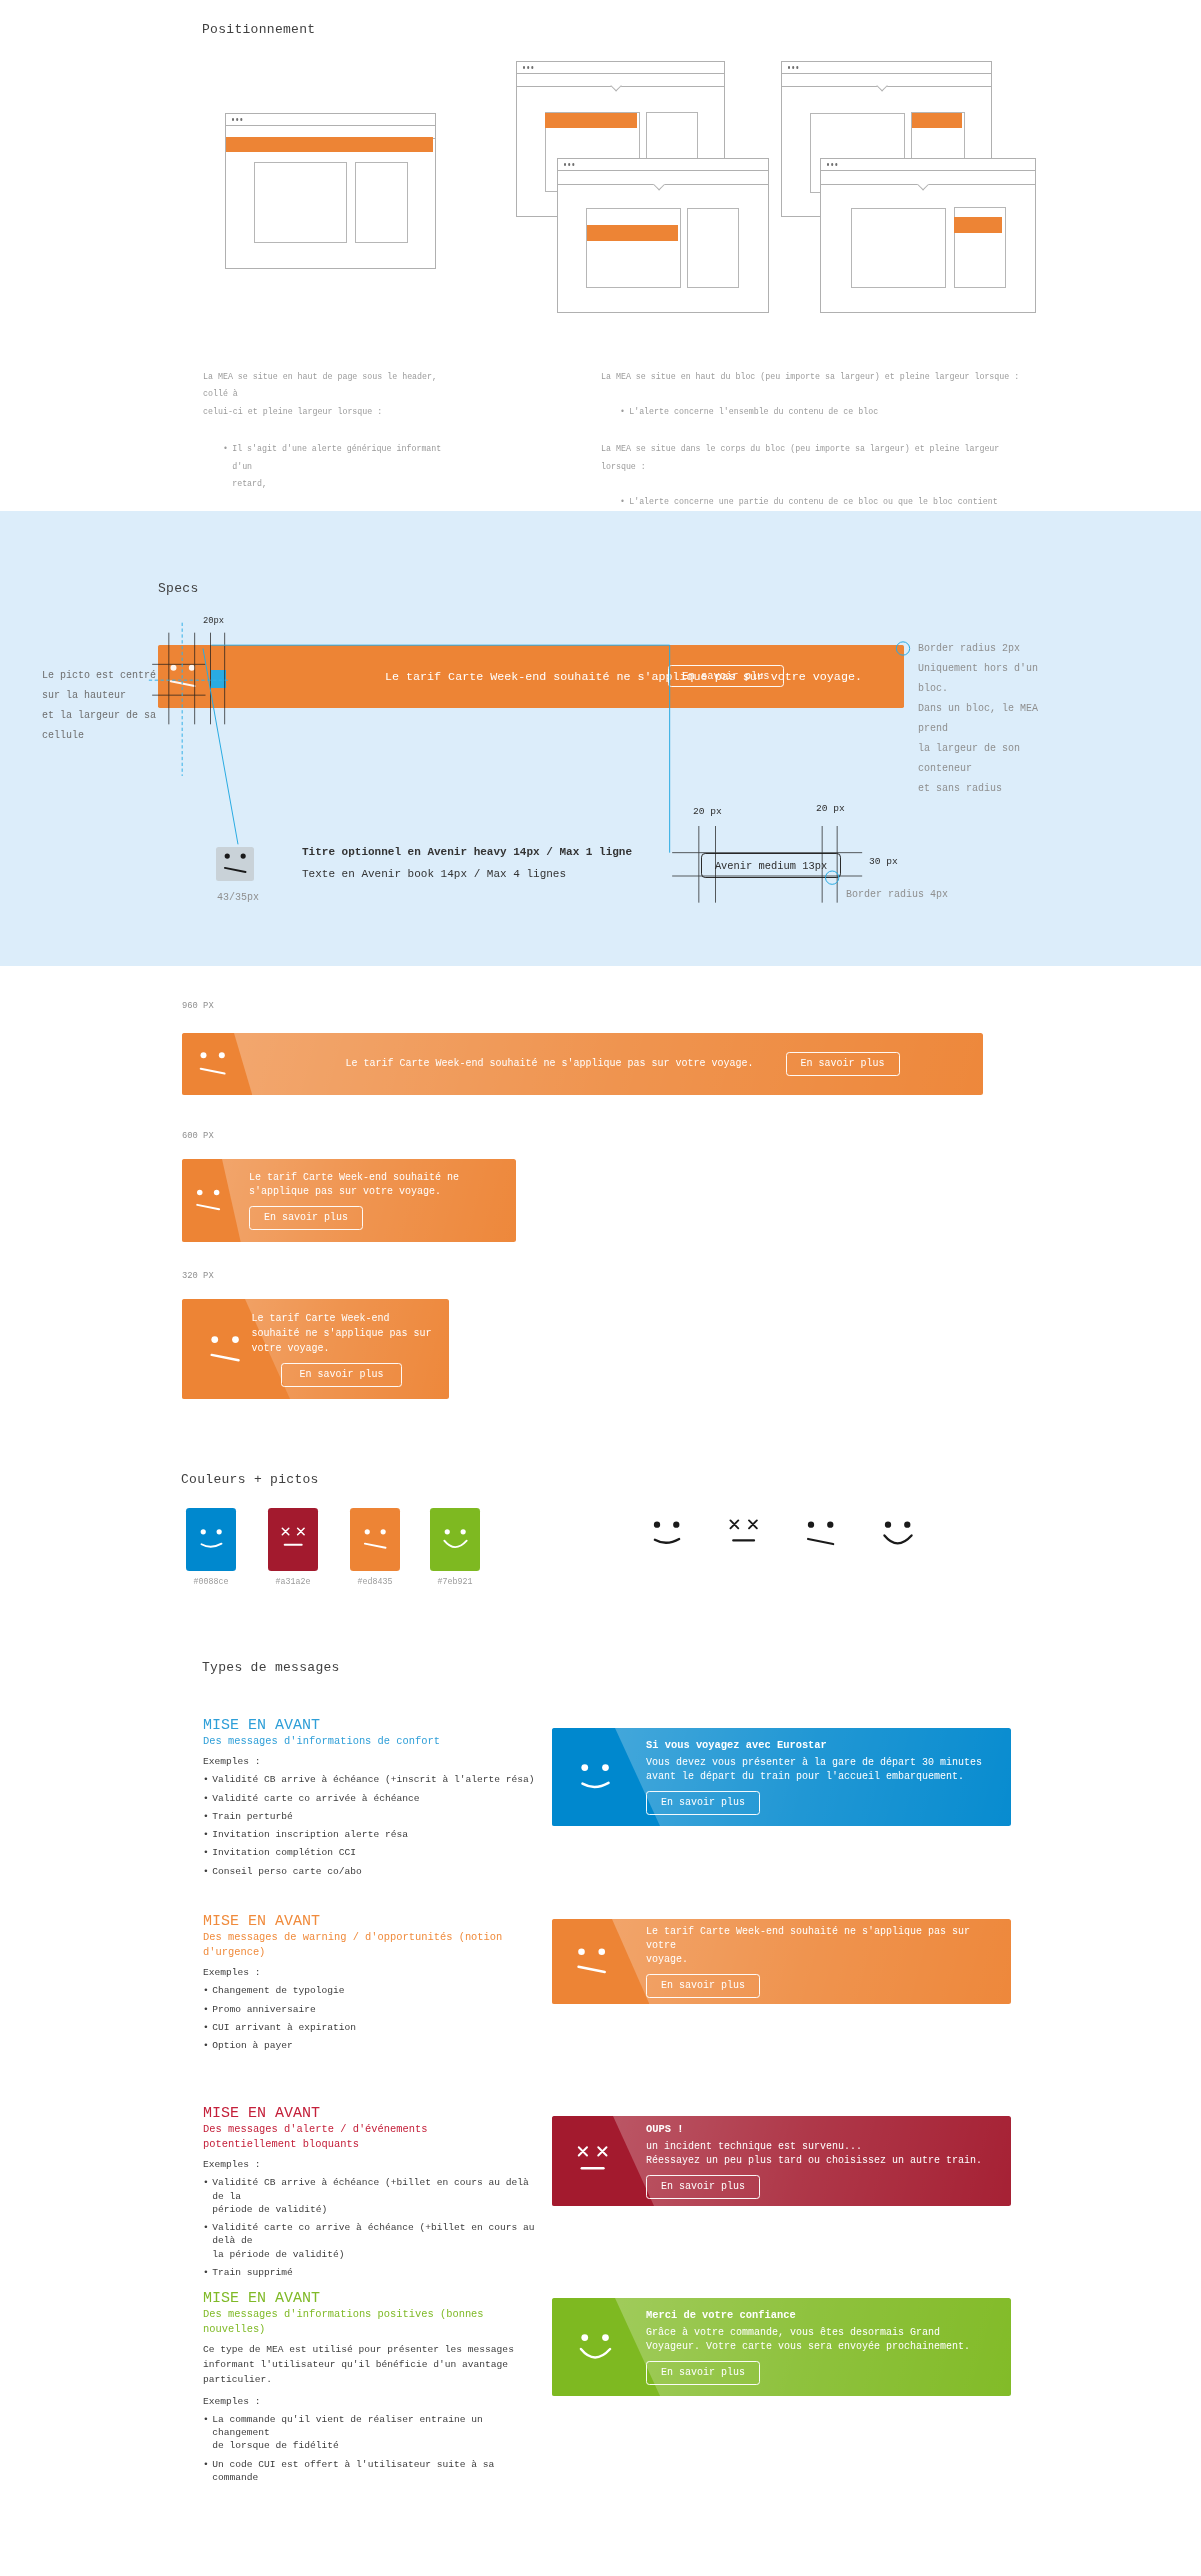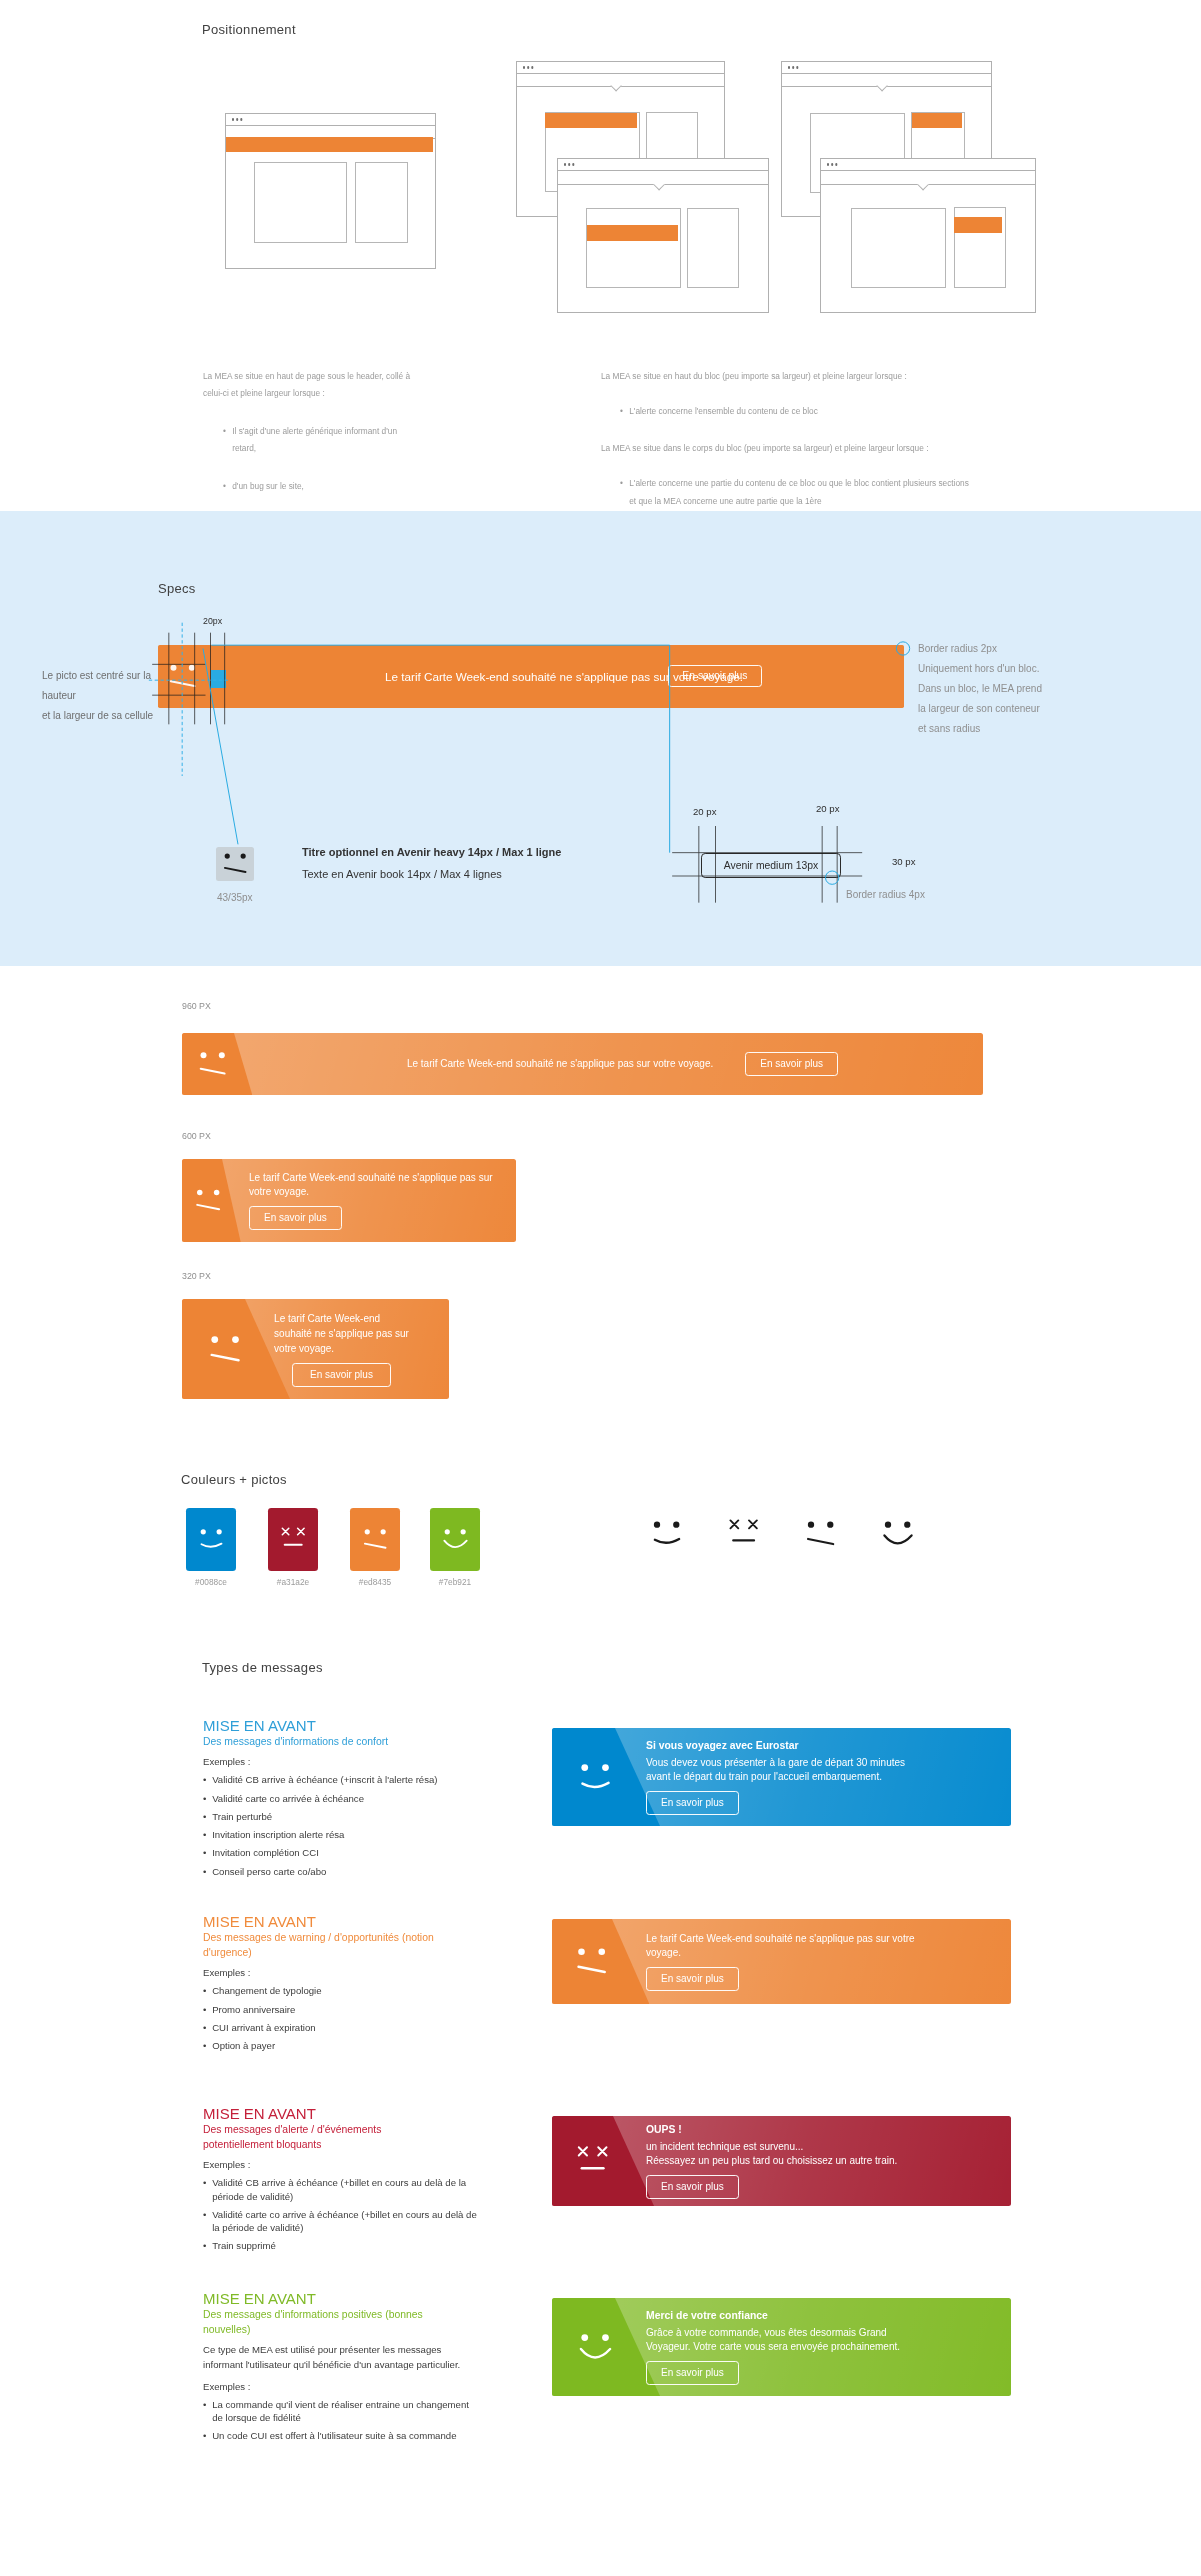--- a/index.html
+++ b/index.html
@@ -1,17 +1,17 @@
 <!DOCTYPE html>
 <html style="font-size:13.3px"><head>
 <meta charset="utf-8">
 <style>
   html,body{margin:0;padding:0;background:#fff;}
   #page{position:relative;width:1201px;height:2576px;background:#fff;overflow:hidden;
-        font-family:Liberation Sans, sans-serif;color:#3f3f3f;}
+        font-family:Liberation Mono, monospace;color:#3f3f3f;}
   .abs{position:absolute;}
   .h1{font-size:13px;font-weight:500;color:#404040;letter-spacing:0.3px;}
   
   .note{font-size:8.3px;line-height:17.5px;color:#9b9b9b;white-space:pre-line;}
   .li{position:relative;padding-left:9.2px;white-space:pre-line;}
   .li::before{content:"•";position:absolute;left:0;}
   .note .li{margin-left:20px;margin-bottom:2.5px;}
   
   .win{position:absolute;background:#fff;border:0.8px solid #b0b0b0;}
   .win-bar{height:11px;border-bottom:0.8px solid #b0b0b0;display:flex;align-items:center;padding-left:5.8px;}
@@ -169,21 +169,21 @@
       </span>
   </div>
   <div class="abs graylabel" style="left:217px;top:888px;">43/35px</div>
 
   <div class="abs rule-bold" style="left:302px;top:846px;">Titre optionnel en Avenir heavy 14px / Max 1 ligne</div>
   <div class="abs rule-reg" style="left:302px;top:868px;">Texte en Avenir book 14px / Max 4 lignes</div>
 
   <div class="abs speclabel" style="left:693px;top:806px;">20 px</div>
   <div class="abs speclabel" style="left:816px;top:803px;">20 px</div>
   <div class="specbtn" style="left:701px;top:853px;width:138px;height:23.4px;">Avenir medium 13px</div>
-  <div class="abs speclabel" style="left:869px;top:856px;margin-left:23px;">30 px</div>
+  <div class="abs speclabel" style="left:869px;top:856px;">30 px</div>
   <div class="abs graylabel" style="left:846px;top:885px;">Border radius 4px</div>
 
   <svg class="abs" style="left:0;top:511px;" width="1201" height="455" viewBox="0 0 1440 546">
     <g stroke="#1a1a1a" stroke-width="1" opacity=".85">
       <line x1="202" y1="146" x2="202" y2="256"></line>
         <line x1="233" y1="146" x2="233" y2="256"></line>
       <line x1="252" y1="146" x2="252" y2="256"></line>
         <line x1="269" y1="146" x2="269" y2="256"></line>
       <line x1="182" y1="184" x2="246" y2="184"></line>
         <line x1="182" y1="221" x2="246" y2="221"></line>

